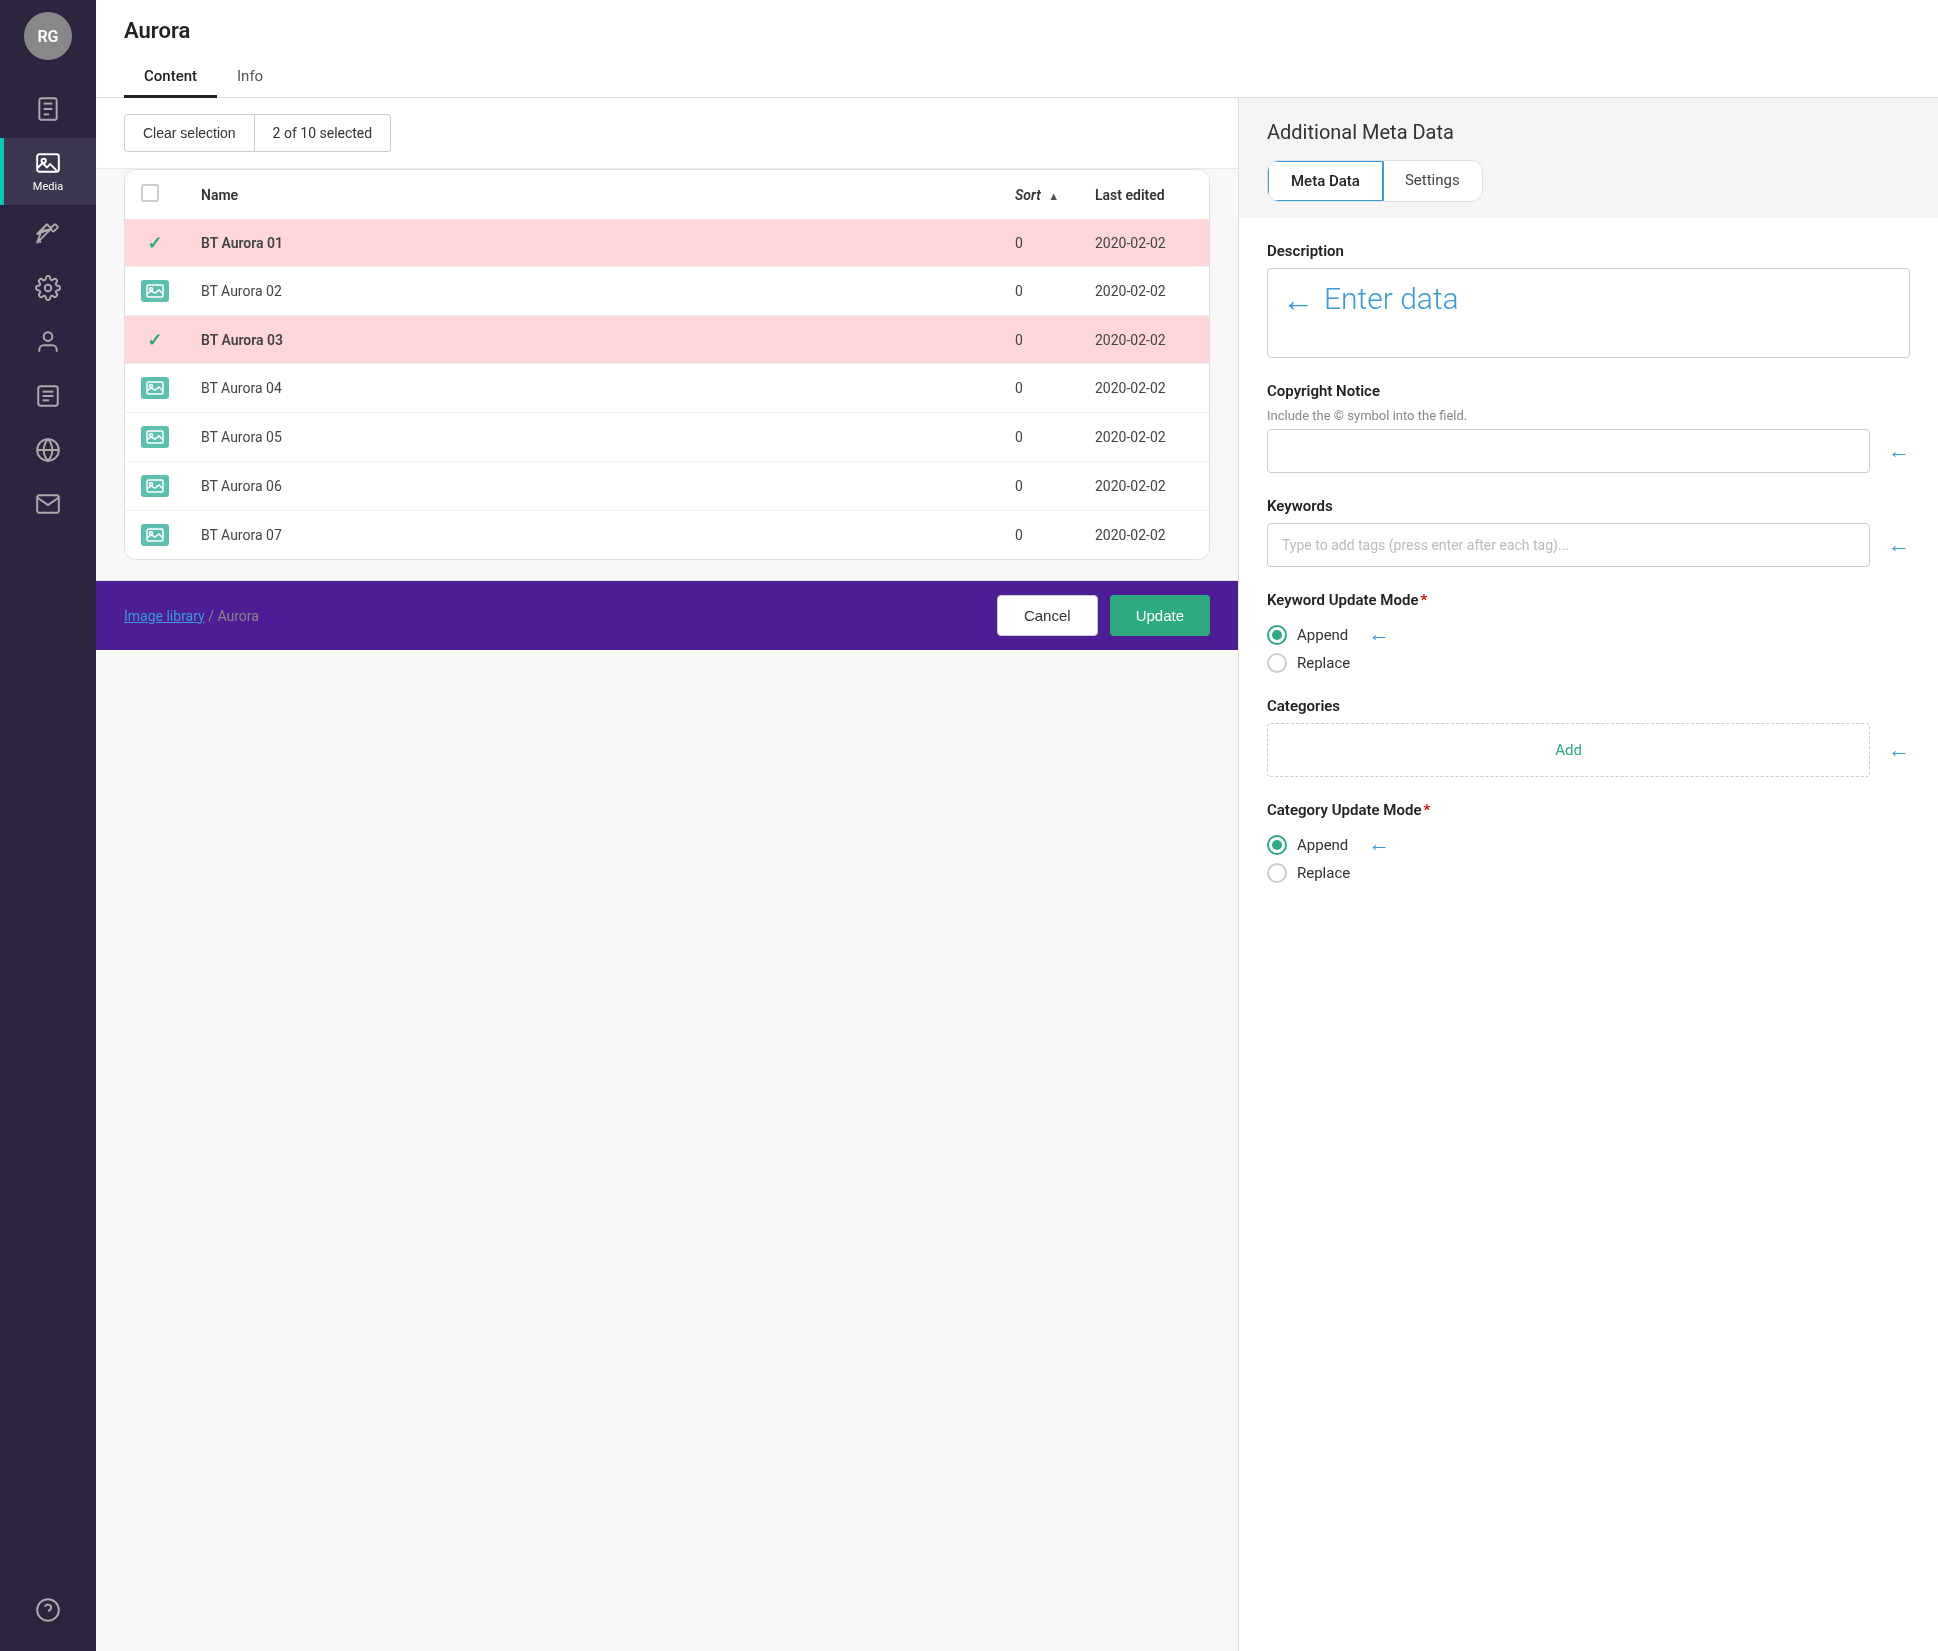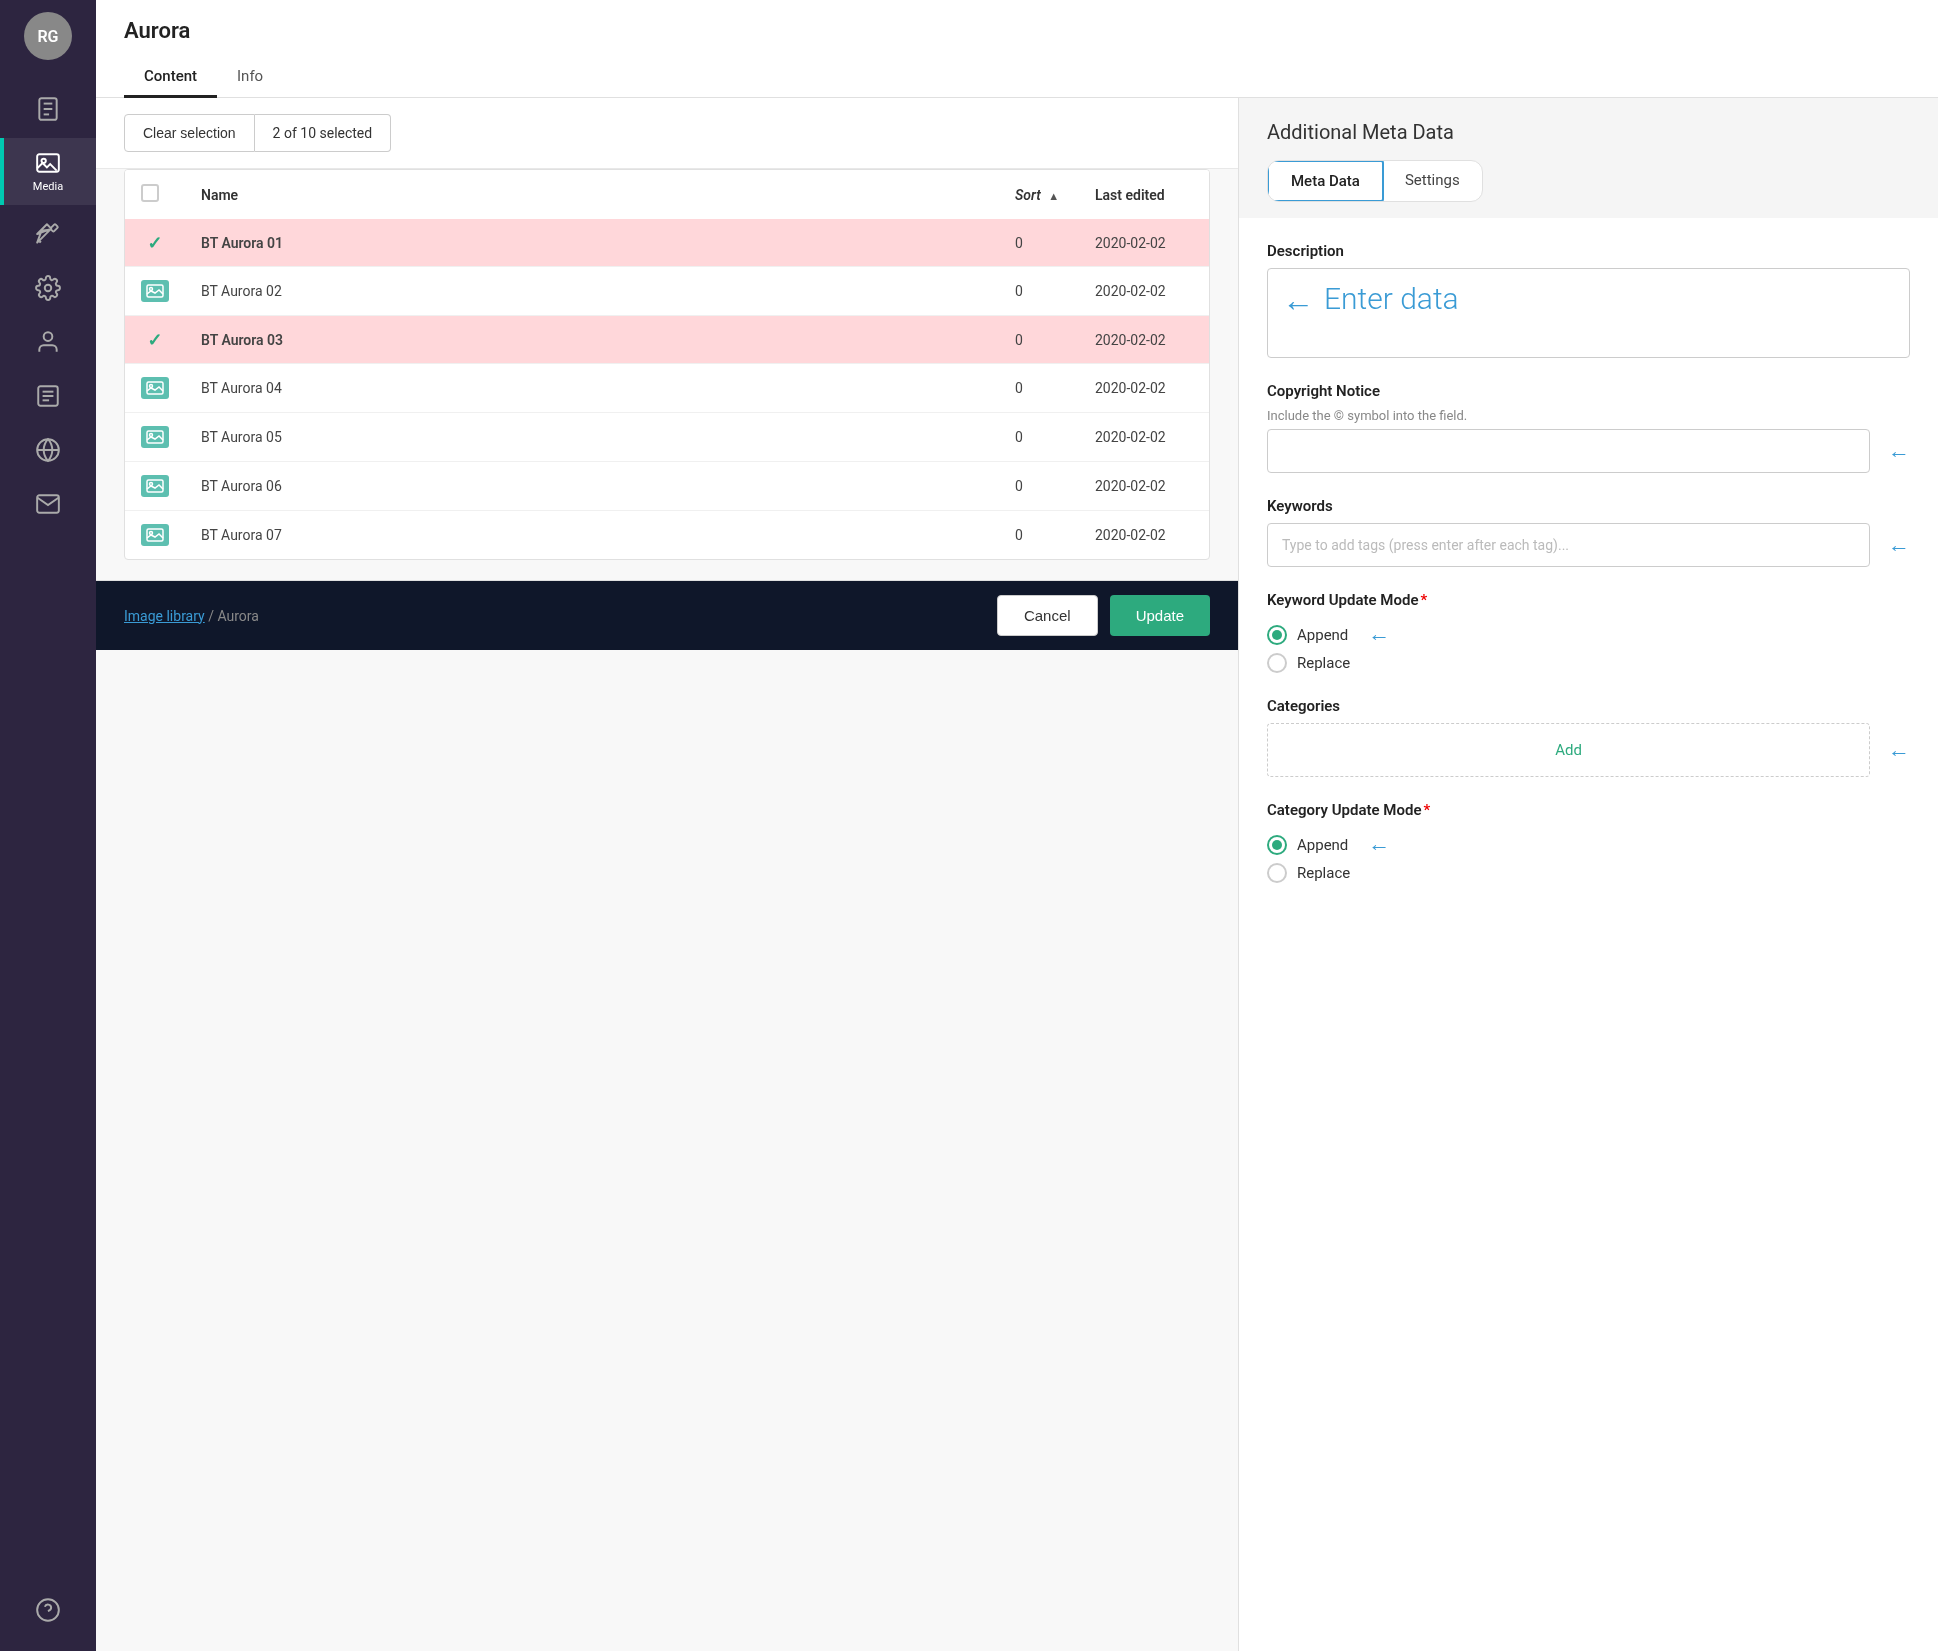--- a/index.html
+++ b/index.html
@@ -147,21 +147,21 @@
       border-radius: 3px;
       display: flex; align-items: center; justify-content: center;
     }
     .upload-window-icon .image-placeholder svg { width: 40px; height: 30px; color: #bbb; }
     .upload-link { color: #00b0a0; font-size: 14px; }
 
     
     .file-table-container {
       margin: 0 28px 20px;
       border: 1px solid #e0e0e0;
-      border-radius: 4px;
+      border-radius: 12px;
       background: white;
       overflow: hidden;
     }
     .file-table { width: 100%; border-collapse: collapse; }
     .file-table thead tr { border-bottom: 1px solid #e0e0e0; }
     .file-table th {
       padding: 14px 16px;
       text-align: left;
       font-size: 14px;
       font-weight: 600;
@@ -298,21 +298,21 @@
       margin-left: 10px;
     }
 
     
     .bottom-footer {
       display: flex;
       align-items: center;
       justify-content: space-between;
       padding: 14px 28px;
       border-top: 1px solid #e0e0e0;
-      background: #0f172a;
+      background: #4c1d95;
     }
     .breadcrumb { font-size: 14px; color: #888; }
     .breadcrumb a { color: #3a9bd5; text-decoration: underline; cursor: pointer; }
     .breadcrumb span { color: #888; }
 
     .footer-buttons { display: flex; gap: 12px; }
     .cancel-btn {
       padding: 11px 26px;
       border: 1px solid #ccc;
       background: white;

